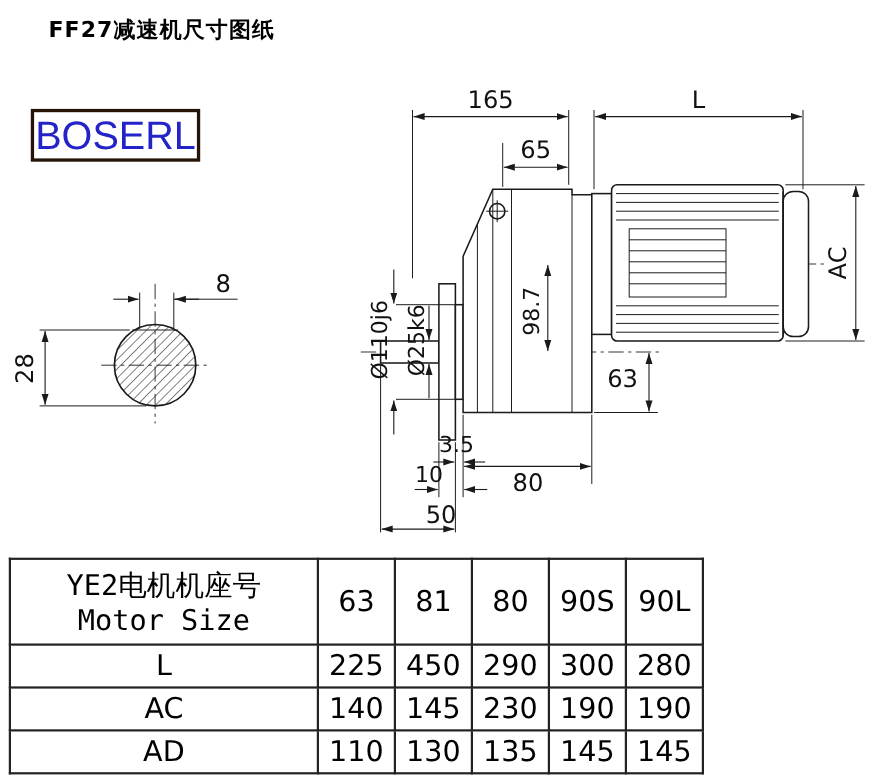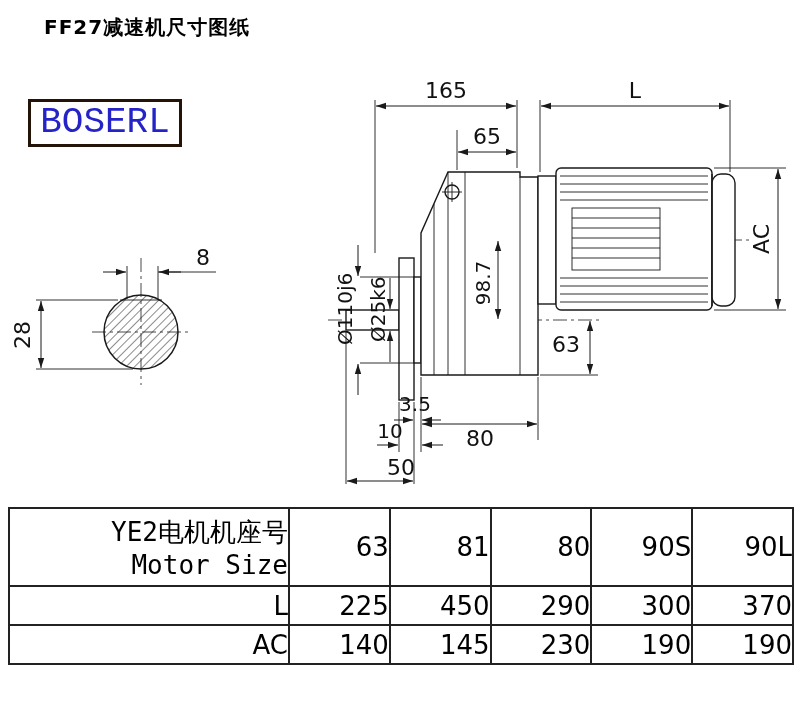--- a/index.html
+++ b/index.html
@@ -2,31 +2,31 @@
 <html><head>
 <meta charset="utf-8">
 <style>
   *{margin:0;padding:0;box-sizing:border-box}
   html,body{width:800px;height:708px;background:#fff;position:relative;
     font-family:"DejaVu Sans",sans-serif;overflow:hidden;color:#000}
   .title{position:absolute;left:44px;top:14px;font-size:20px;font-weight:bold;
     letter-spacing:1px;font-family:"DejaVu Sans",sans-serif}
   .logo{position:absolute;left:28px;top:99px;width:154px;height:48px;
     border:3px solid #241307;display:flex;align-items:center;justify-content:center;background:#fff}
-  .logo span{font-family:Liberation Mono, monospace;font-size:36px;color:#2323c8;line-height:1}
+  .logo span{font-family:Liberation Sans, sans-serif;font-size:36px;color:#2323c8;line-height:1}
   svg.drawing{position:absolute;left:0;top:0}
   .ln{stroke:#1a1a1a;stroke-width:1.4;fill:none}
   .lnw{stroke:#1a1a1a;stroke-width:1.4;fill:#fff}
   .thin{stroke:#1a1a1a;stroke-width:0.9;fill:none}
   .dim{stroke:#1a1a1a;stroke-width:1;fill:none}
   .cl{stroke:#1a1a1a;stroke-width:0.8;fill:none;stroke-dasharray:14 4 3 4}
   .dtxt{font-family:"DejaVu Sans",sans-serif;font-size:22px;fill:#111}
   .dtxt-s{font-size:20px}
-  .dims-table{position:absolute;left:8px;top:507px;width:786px;border-collapse:collapse;
-    table-layout:fixed;text-align:right}
+  .dims-table{position:absolute;left:8px;top:507px;width:632px;border-collapse:collapse;
+    table-layout:fixed;text-align:center}
   .dims-table td{border:2px solid #222;font-size:26px;padding:0;vertical-align:middle}
   .dims-table tr:first-child{height:78px}
   .dims-table tr{height:39px}
   .mono{font-family:"DejaVu Sans Mono",monospace}
 </style>
 </head>
 <body>
 
 <svg class="drawing" width="800" height="505" viewBox="0 0 800 505" xmlns="http://www.w3.org/2000/svg">
   <defs>
@@ -188,24 +188,32 @@
       <td>80</td>
       <td>90S</td>
       <td>90L</td>
     </tr>
     <tr>
       <td>L</td>
       <td>225</td>
       <td>450</td>
       <td>290</td>
       <td>300</td>
-      <td>370</td>
+      <td>280</td>
     </tr>
     <tr>
       <td>AC</td>
       <td>140</td>
       <td>145</td>
       <td>230</td>
       <td>190</td>
       <td>190</td>
     </tr>
+    <tr>
+      <td>AD</td>
+      <td>110</td>
+      <td>130</td>
+      <td>135</td>
+      <td>145</td>
+      <td>145</td>
+    </tr>
   </tbody>
 </table>
 
 </body></html>

